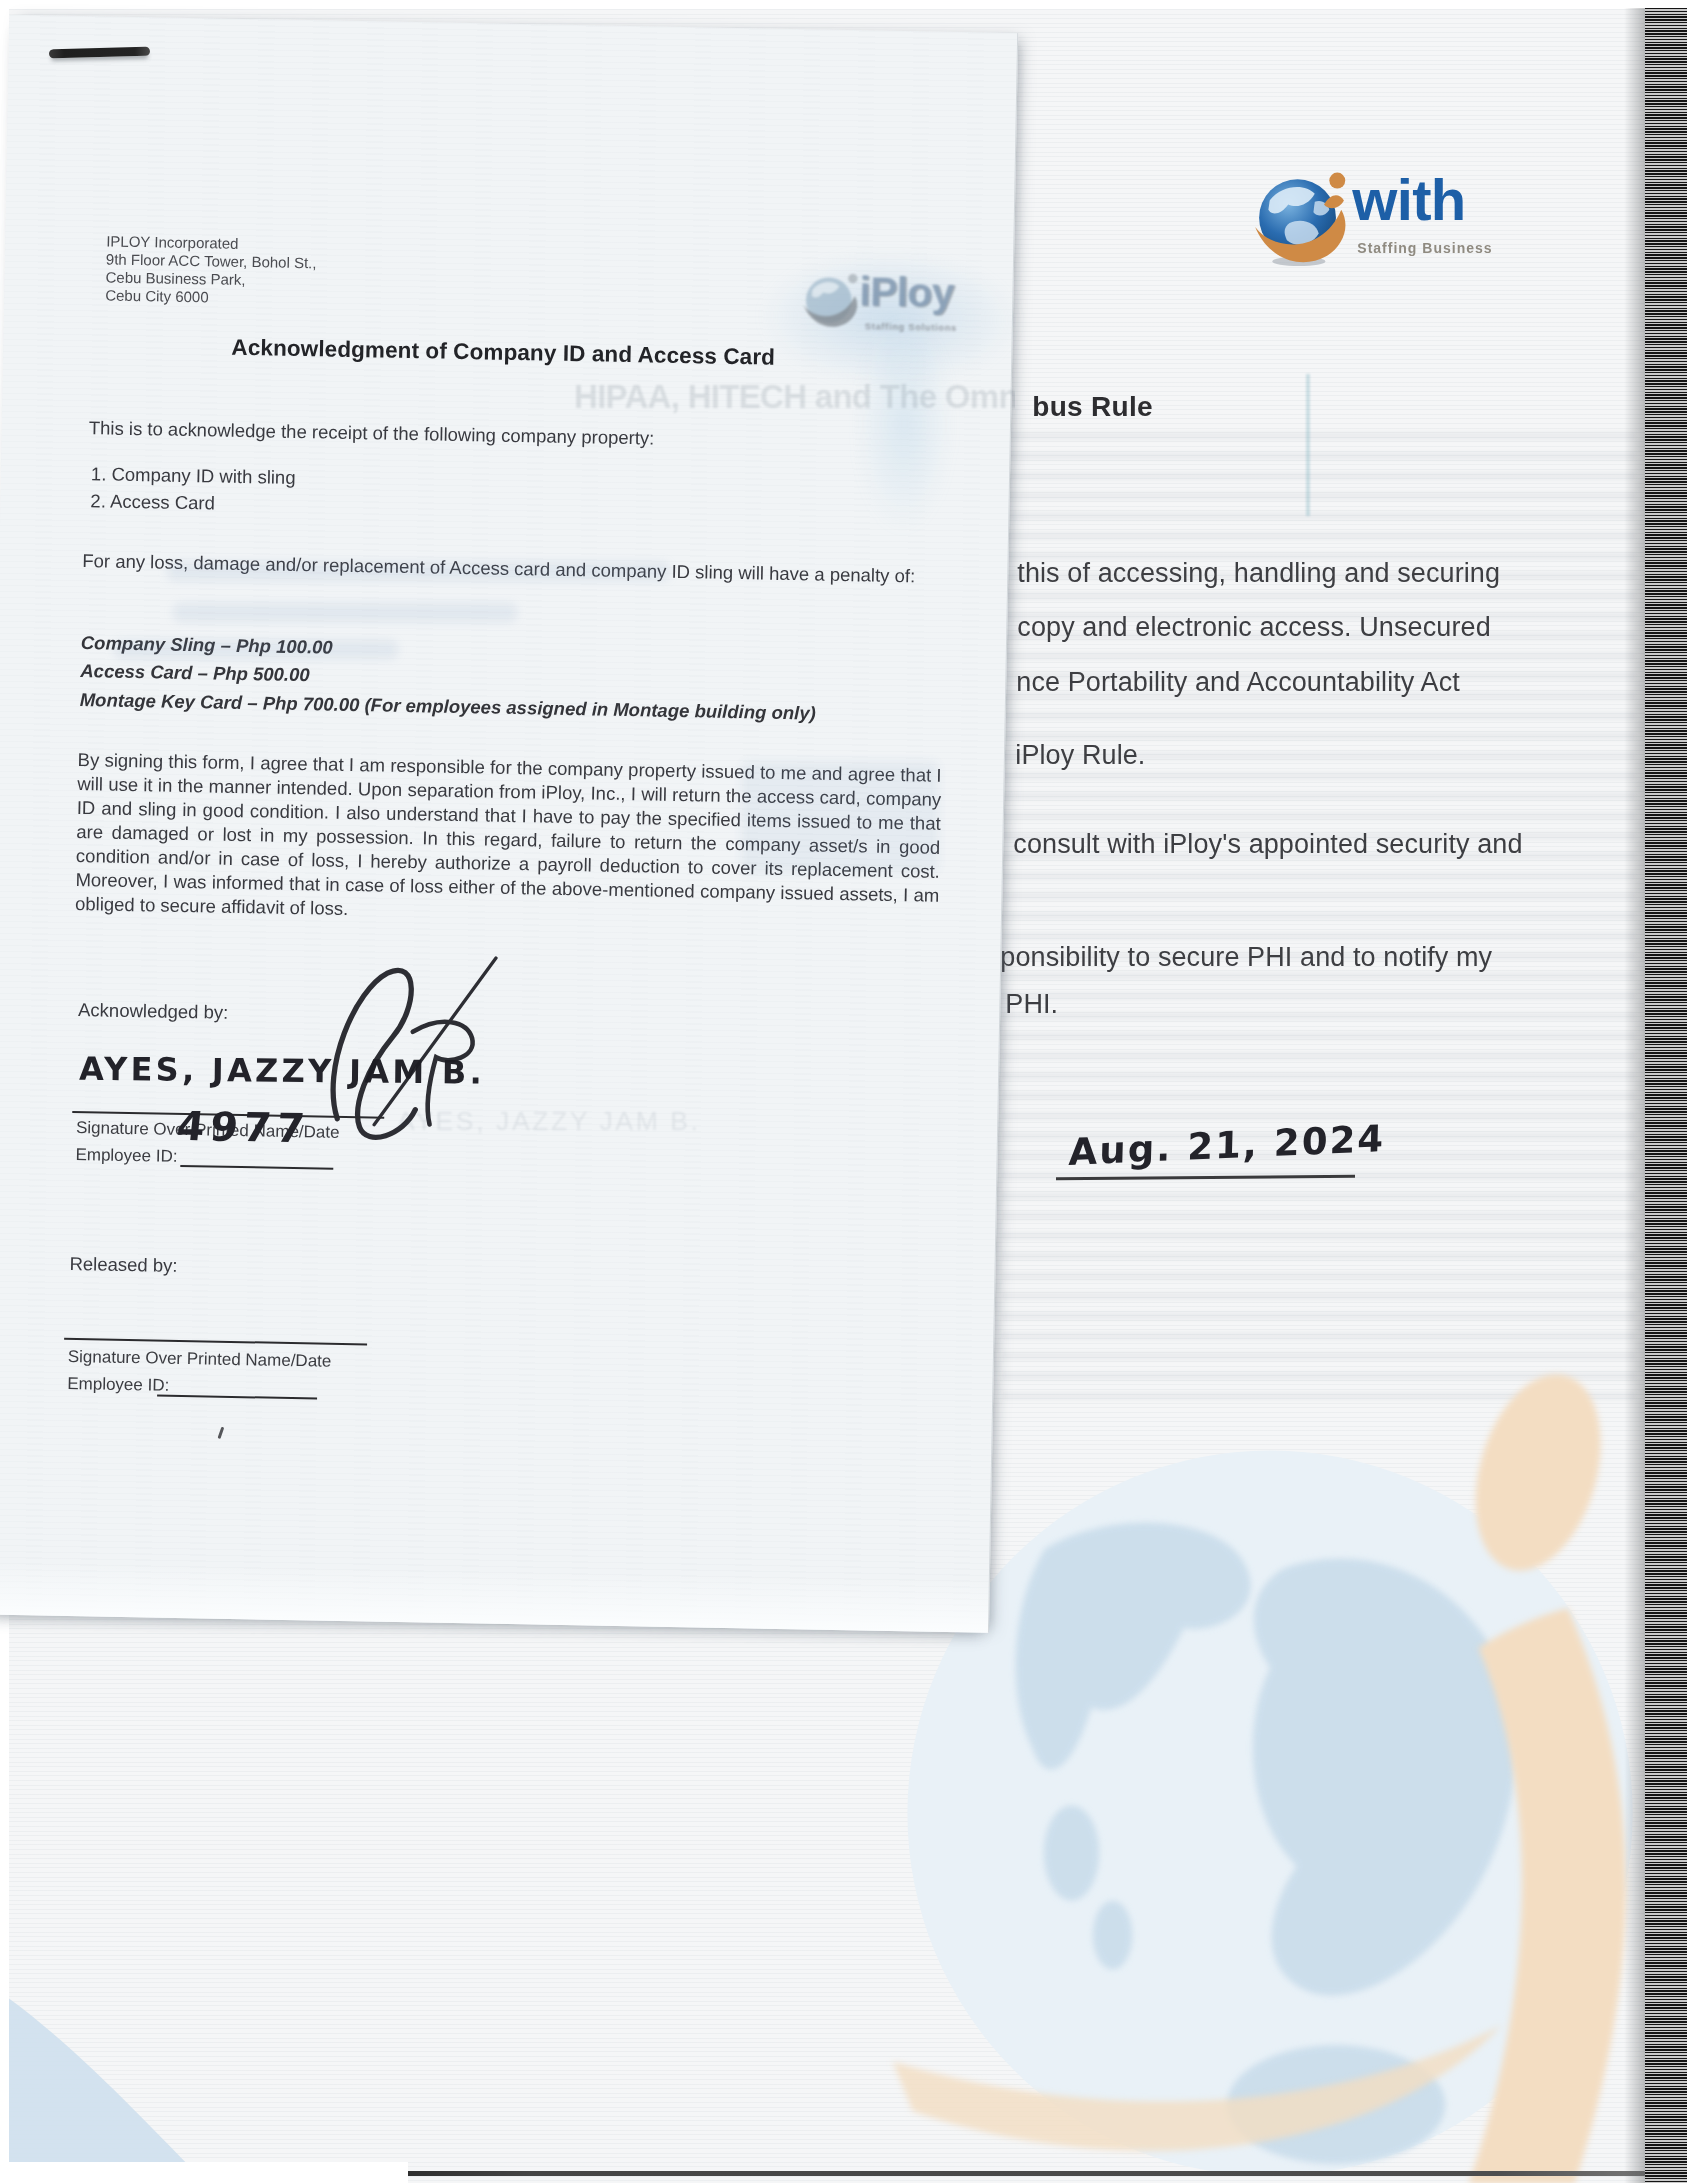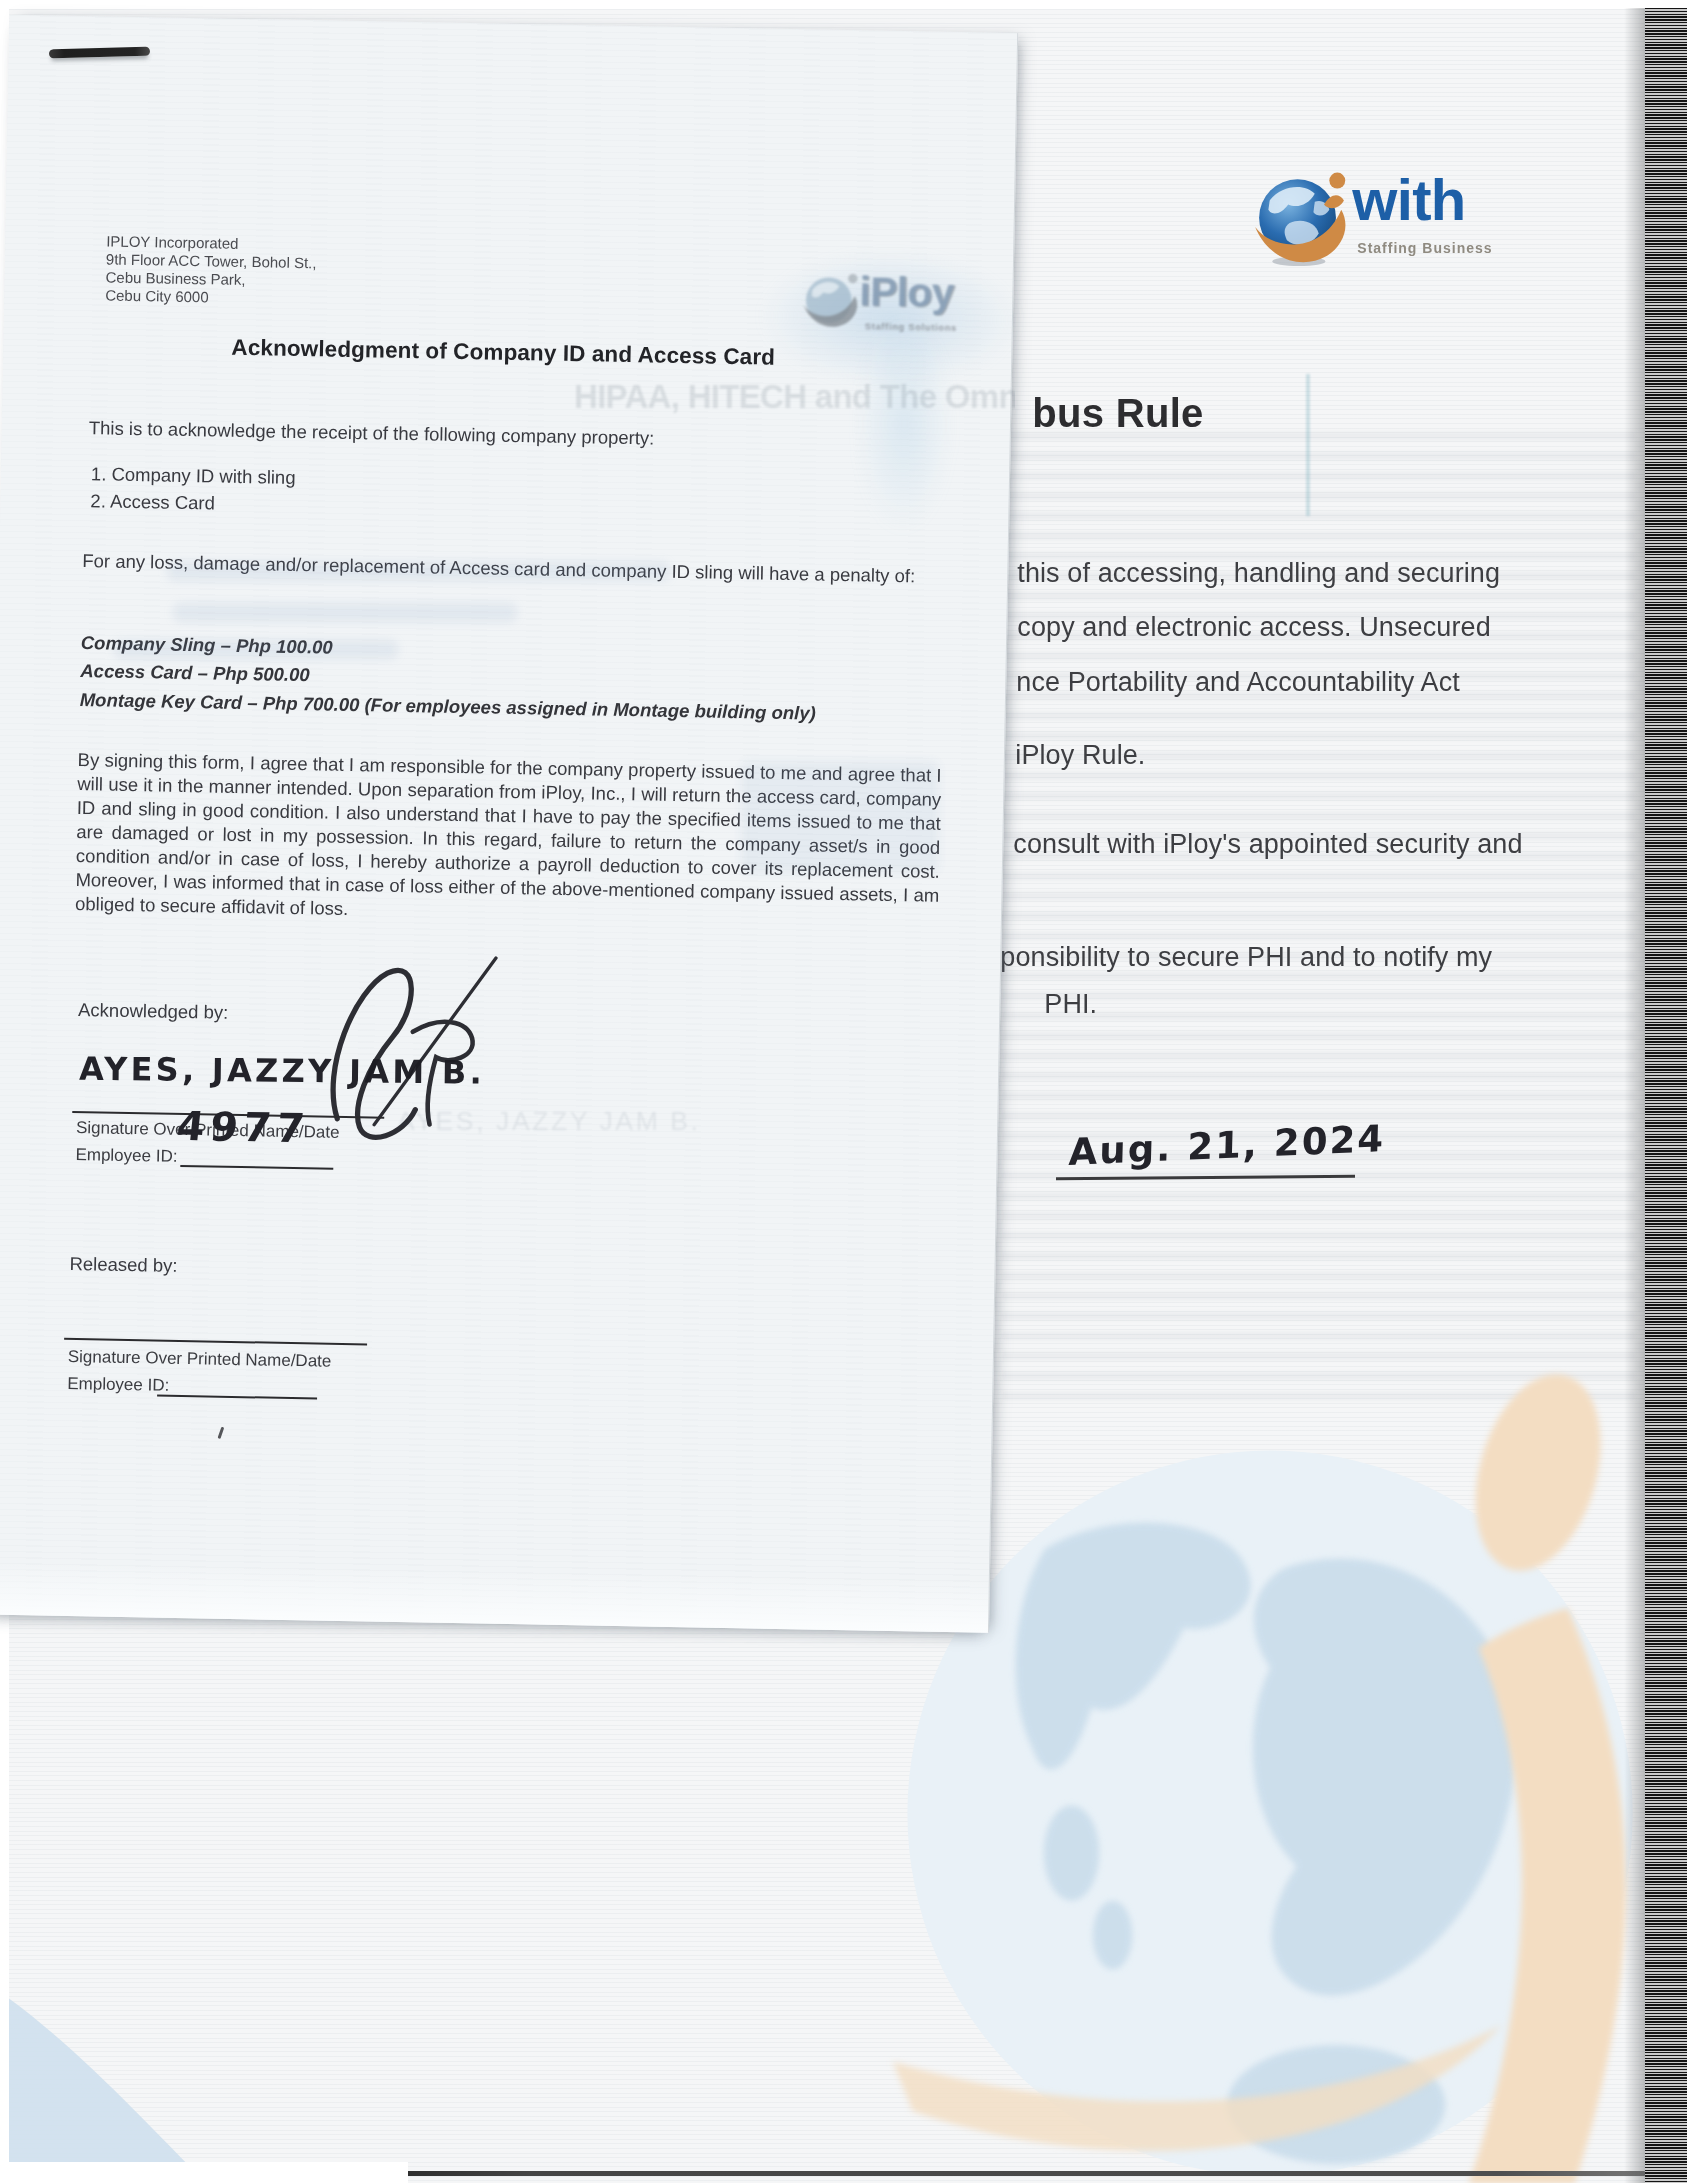--- a/index.html
+++ b/index.html
@@ -22,21 +22,21 @@
   .bleed-texture{
     position:absolute;left:992px;top:423px;width:635px;height:979px;
     background:repeating-linear-gradient(180deg, rgba(150,160,172,0.10) 0 8px, rgba(0,0,0,0) 8px 20px);
     filter:blur(2px);z-index:2;
   }
   .frag{
     position:absolute;font-size:27px;color:#3d3e42;letter-spacing:0.1px;
     white-space:nowrap;z-index:3;
   }
   .back-heading{
-    position:absolute;left:1023px;top:382px;font-size:40px;font-weight:bold;color:#2d2d30;
+    position:absolute;left:1023px;top:382px;font-size:28px;font-weight:bold;color:#2d2d30;
     white-space:nowrap;z-index:3;letter-spacing:0.3px;
   }
   .hand{
     font-family:"DejaVu Sans", sans-serif;font-weight:bold;color:#23232a;
   }
   .date-hand{
     position:absolute;left:1060px;top:1115px;font-size:37px;letter-spacing:2px;
     transform:skew(-4deg) rotate(-2.5deg);white-space:nowrap;z-index:3;
   }
   .date-line{
@@ -181,21 +181,21 @@
   <div class="back-heading">bus Rule</div>
 
   <div class="bleed-texture"></div>
 
   <div class="frag" style="left:1008px;top:549px;">this of accessing, handling and securing</div>
   <div class="frag" style="left:1008px;top:603px;">copy and electronic access. Unsecured</div>
   <div class="frag" style="left:1007px;top:658px;">nce Portability and Accountability Act</div>
   <div class="frag" style="left:1006px;top:731px;">iPloy Rule.</div>
   <div class="frag" style="left:991px;top:933px;">ponsibility to secure PHI and to notify my</div>
   <div class="frag" style="left:1004px;top:820px;">consult with iPloy's appointed security and</div>
-  <div class="frag" style="left:996px;top:980px;margin-left:39px;">PHI.</div>
+  <div class="frag" style="left:996px;top:980px;">PHI.</div>
 
   <div class="hand date-hand">Aug. 21, 2024</div>
   <div class="date-line"></div>
 
   <div class="blue-streak"></div>
 </div>
 
 <svg class="watermark" viewBox="0 0 1230 1260" preserveAspectRatio="none">
   <defs>
     <filter id="soft">

